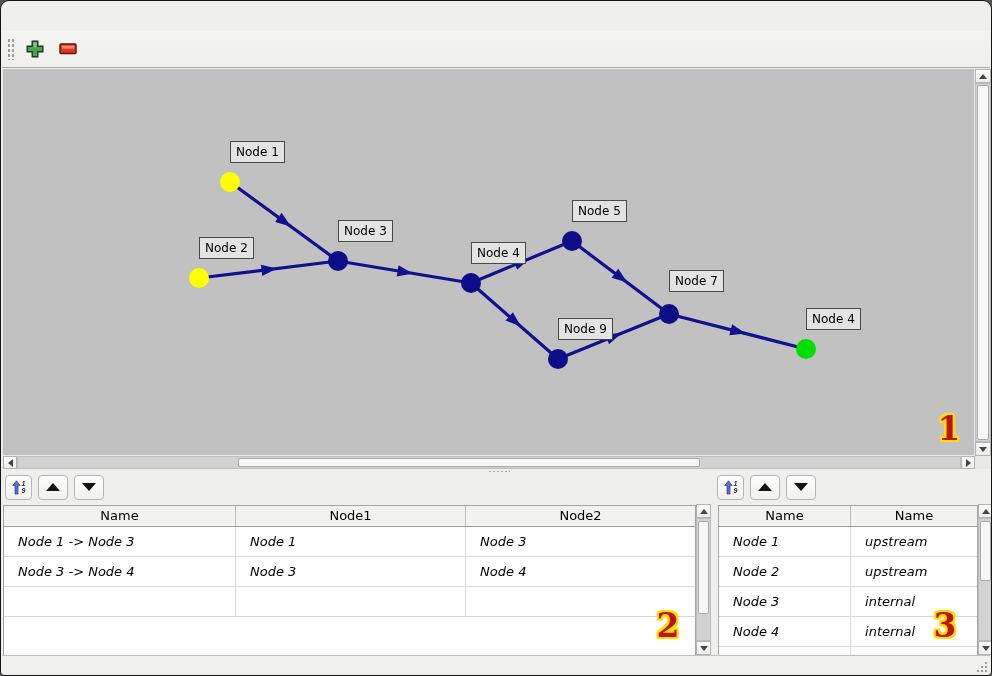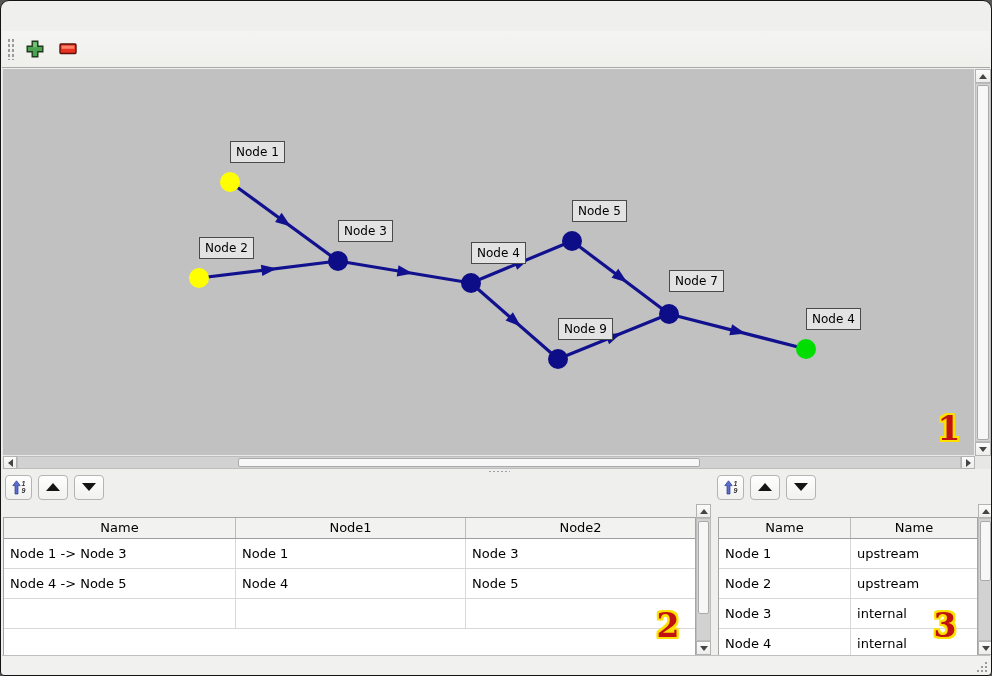--- a/index.html
+++ b/index.html
@@ -77,30 +77,30 @@
   .mini-toolbar.left { left:3px; } .mini-toolbar.right { left:715px; }
   .mini-btn {
     height:25px; border:1px solid #b4b4b4; border-radius:4px; margin-right:6px;
     background:linear-gradient(#fefefe,#f1f1ef); display:inline-flex; align-items:center;
     justify-content:center; cursor:pointer;
   }
   .mini-btn.sort { width:27px; } .mini-btn.arrow { width:30px; }
   .sort-icon { display:flex; align-items:center; }
   .sort-digits { display:flex; flex-direction:column; font-size:7px; line-height:7px; color:#333; margin-left:1px; font-weight:bold; }
   
-  .tbl-wrap { position:absolute; top:43px; height:151px; overflow:hidden; background:#fff; border:1px solid #a5a5a5; }
+  .tbl-wrap { position:absolute; top:31px; height:151px; overflow:hidden; background:#fff; border:1px solid #a5a5a5; }
   .tbl-wrap.left { left:1px; width:693px; }
   .tbl-wrap.right { left:716px; width:260px; }
   table { border-collapse:collapse; table-layout:fixed; width:100%; font-size:13px; color:#000; }
   th {
     height:20px; background:#f2f2f1; font-weight:normal; text-align:center;
     border:1px solid #bcbcbc; border-top:none; border-bottom-color:#9e9e9e; cursor:pointer;
   }
   th:first-child { border-left:none; } th:last-child { border-right:none; }
-  td { height:30px; border-right:1px solid #d8d8d8; border-bottom:1px solid #d8d8d8; padding-left:6px; background:#fff; }
+  td { height:30px; border-right:1px solid #d8d8d8; border-bottom:1px solid #d8d8d8; padding-left:14px; background:#fff;font-style:italic; }
   td:last-child { border-right:none; }
   .tbl-vscroll { position:absolute; top:30px; width:15px; height:151px; display:flex; flex-direction:column; }
   .tbl-vscroll.left { left:694px; } .tbl-vscroll.right { left:976px; }
   .tbl-vscroll .sb-btn { height:14px; width:15px; }
   .tbl-vscroll .sb-track { flex:1; }
   .tbl-vscroll .sb-thumb { left:1px; right:1px; }
   .thumb-tall { top:2px; height:93px; } .thumb-short { top:2px; height:60px; }
   
   .statusbar { position:absolute; left:1px; right:1px; bottom:1px; height:19px; background:#f1f1ef; border-top:1px solid #bfbfbf; }
   .resize-grip { position:absolute; right:3px; bottom:2px; width:14px; height:14px; cursor:nwse-resize; }
@@ -265,23 +265,23 @@
               <th>Node2</th>
             </tr>
           </thead>
           <tbody>
             <tr>
               <td>Node 1 -&gt; Node 3</td>
               <td>Node 1</td>
               <td>Node 3</td>
             </tr>
             <tr>
-              <td>Node 4 -&gt; Node 5</td>
+              <td>Node 3 -&gt; Node 4</td>
+              <td>Node 3</td>
               <td>Node 4</td>
-              <td>Node 5</td>
             </tr>
             <tr>
               <td></td>
               <td></td>
               <td></td>
             </tr>
           </tbody>
         </table>
     </div>
     <div class="tbl-vscroll left">

